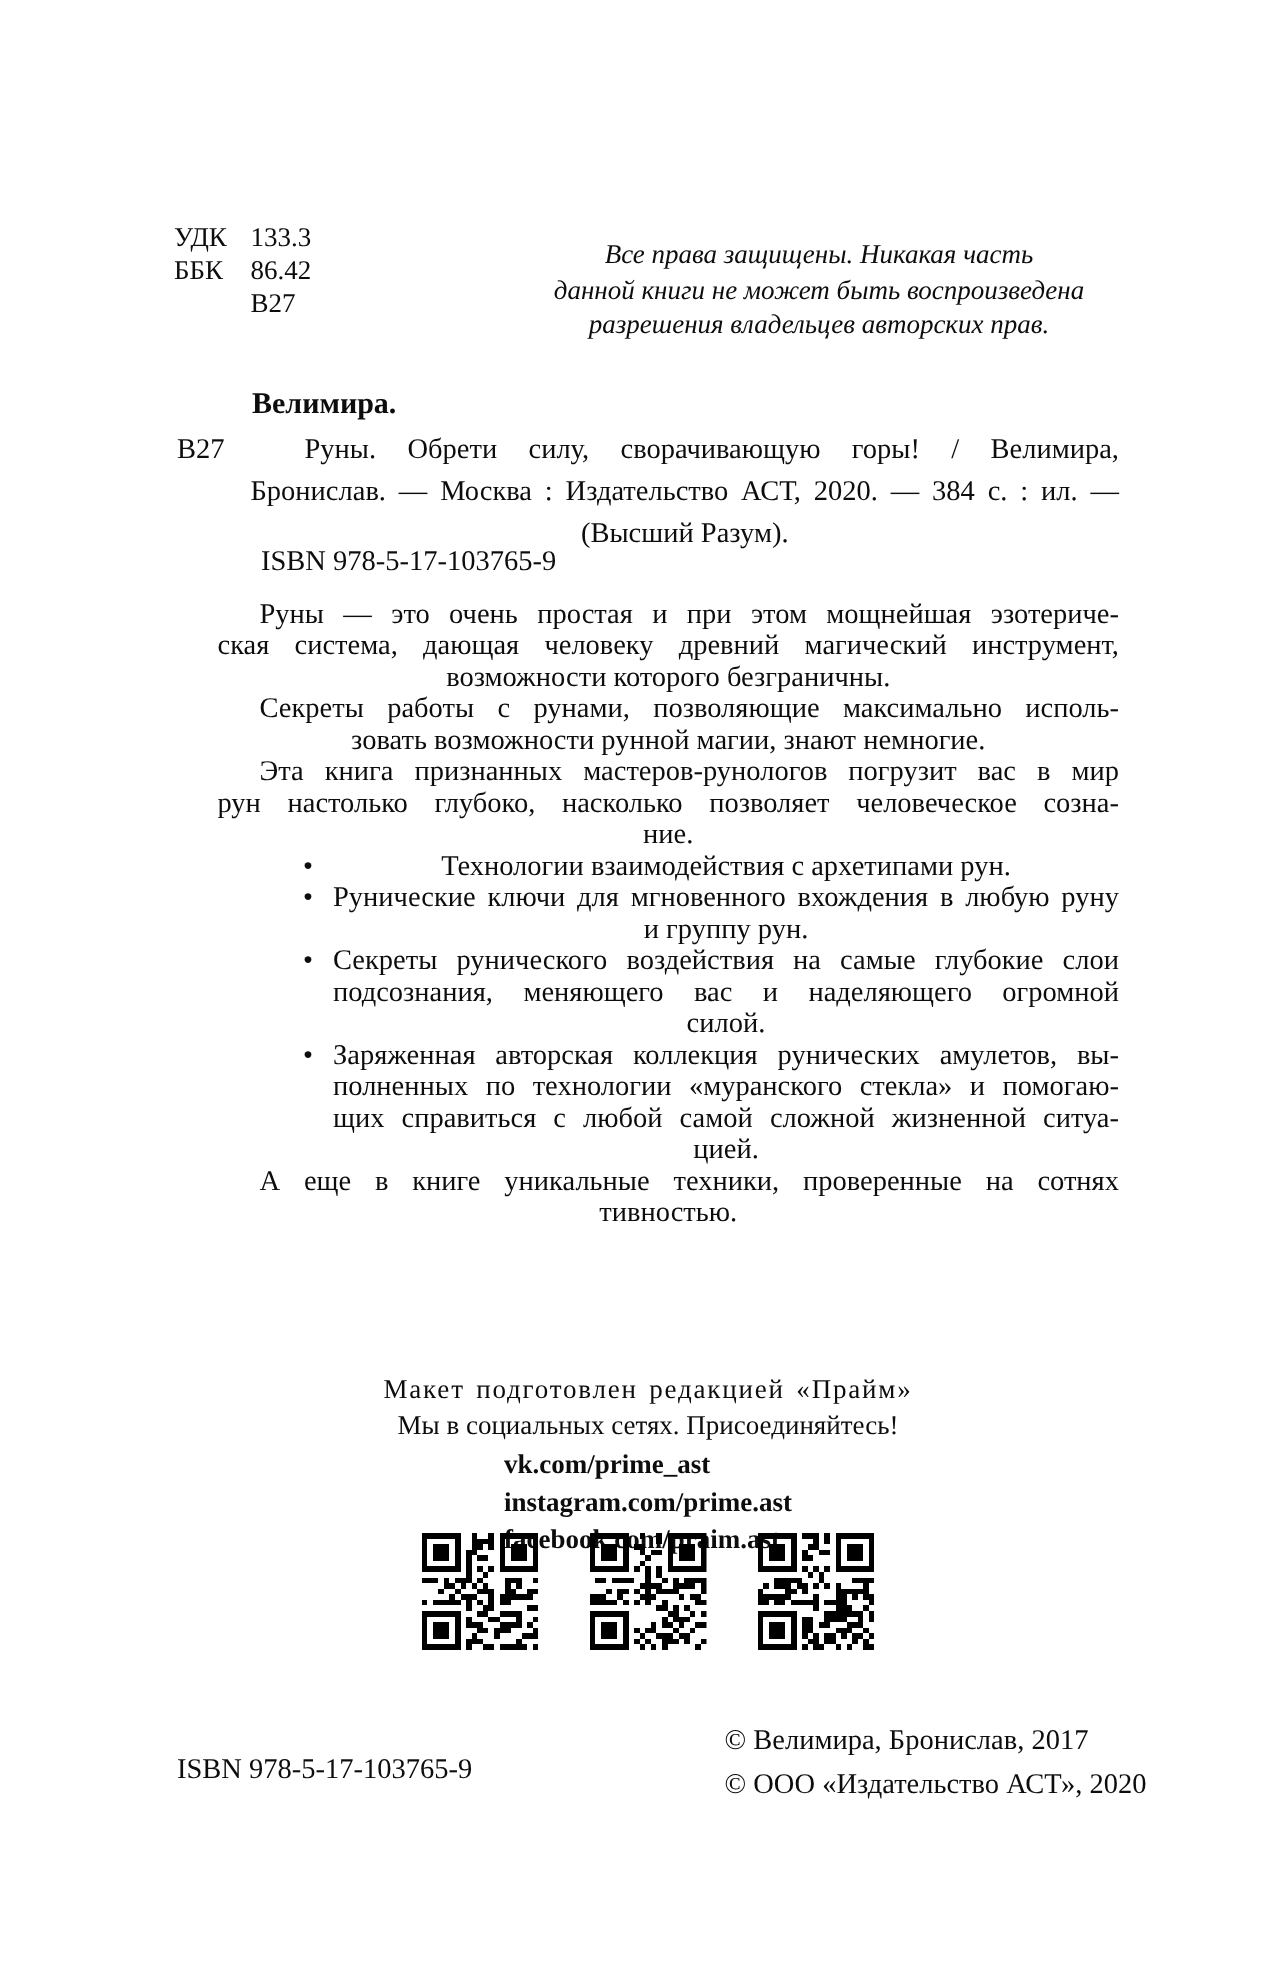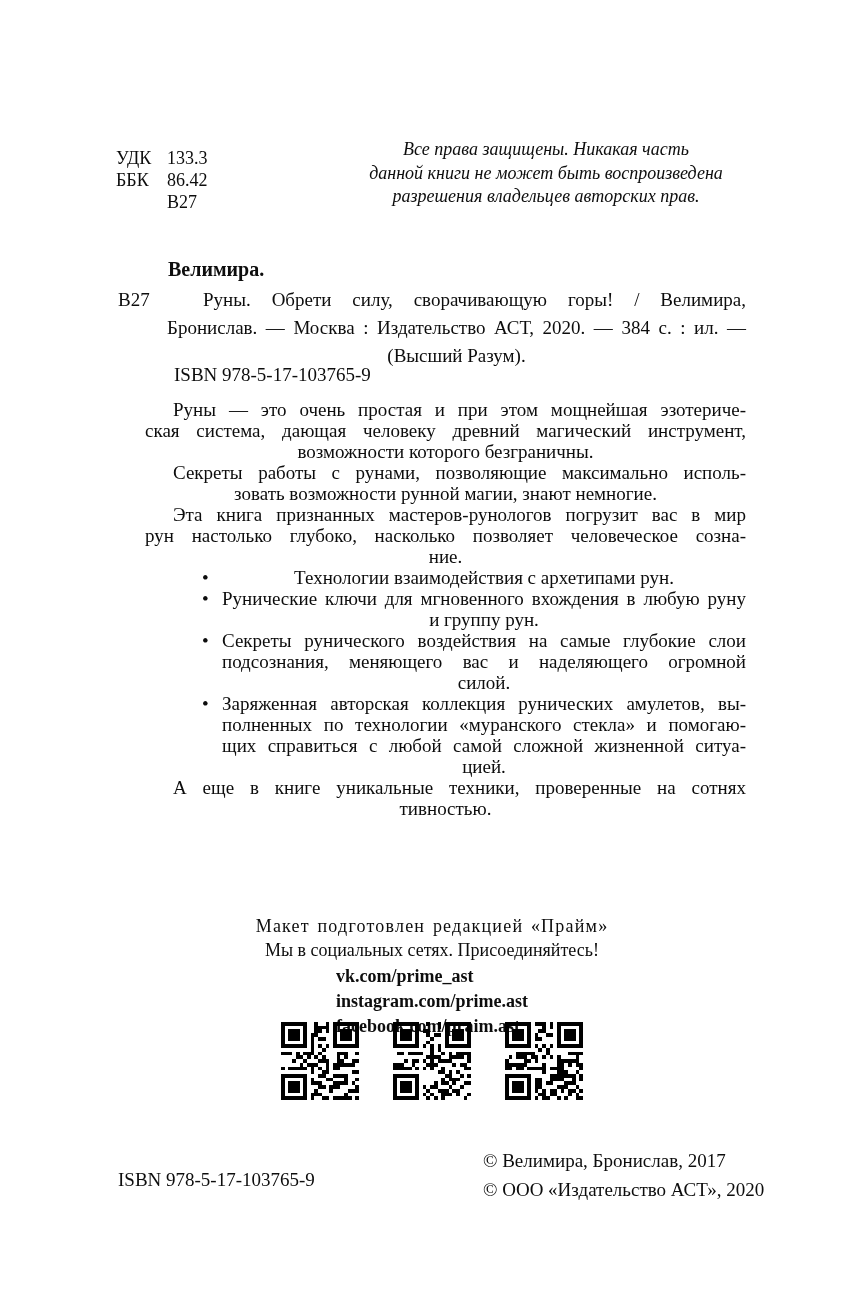--- a/index.html
+++ b/index.html
@@ -10,21 +10,21 @@
     color:#0d0d0d;
     font-family:"Liberation Serif","DejaVu Serif",serif;
     overflow:hidden;
   }
   
   .codes{position:absolute;left:116px;top:147px;font-size:18px;line-height:22px;}
   .code-row{display:flex;}
   .code-label{width:51px;}
   
   .rights{
-    position:absolute;right:99px;top:138px;width:400px;
+    position:absolute;right:99px;top:158px;width:400px;
     font-style:italic;font-size:18px;line-height:23.5px;text-align:center;
   }
   
   .author-heading{position:absolute;left:168px;top:258px;font-weight:bold;font-size:20px;}
   
   .entry{
     position:absolute;left:118px;top:286px;width:628px;box-sizing:border-box;
     padding-left:49px;font-size:19px;line-height:28px;
   }
   .entry-code{position:absolute;left:0;top:0;}

